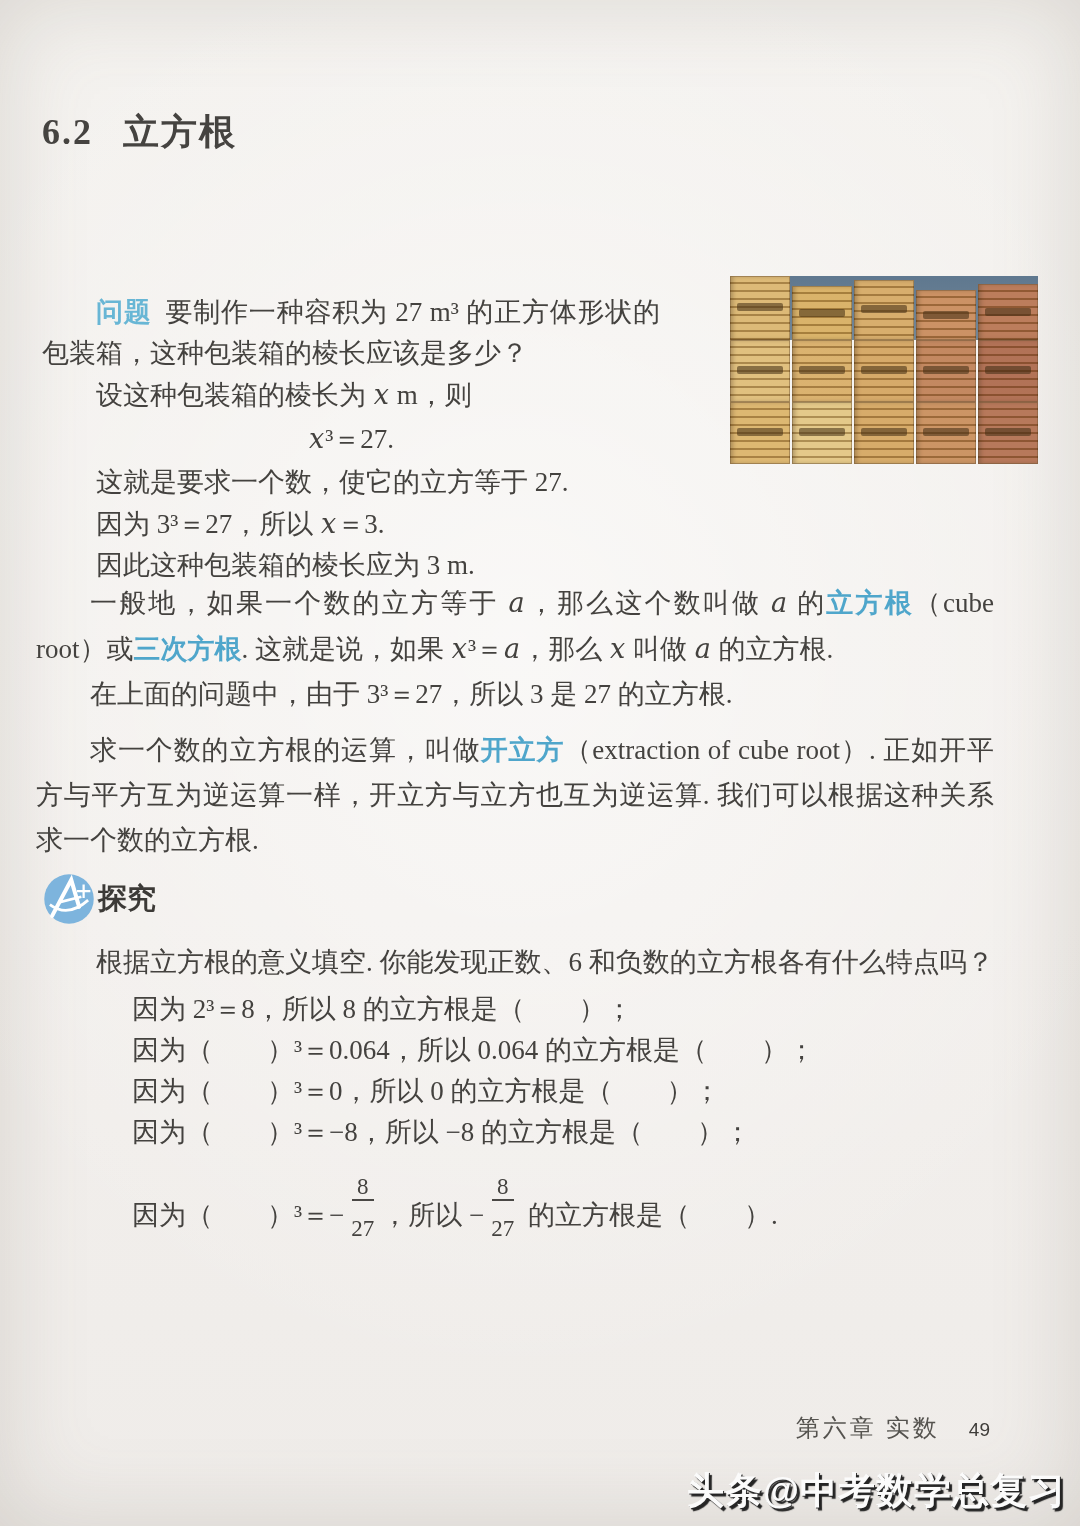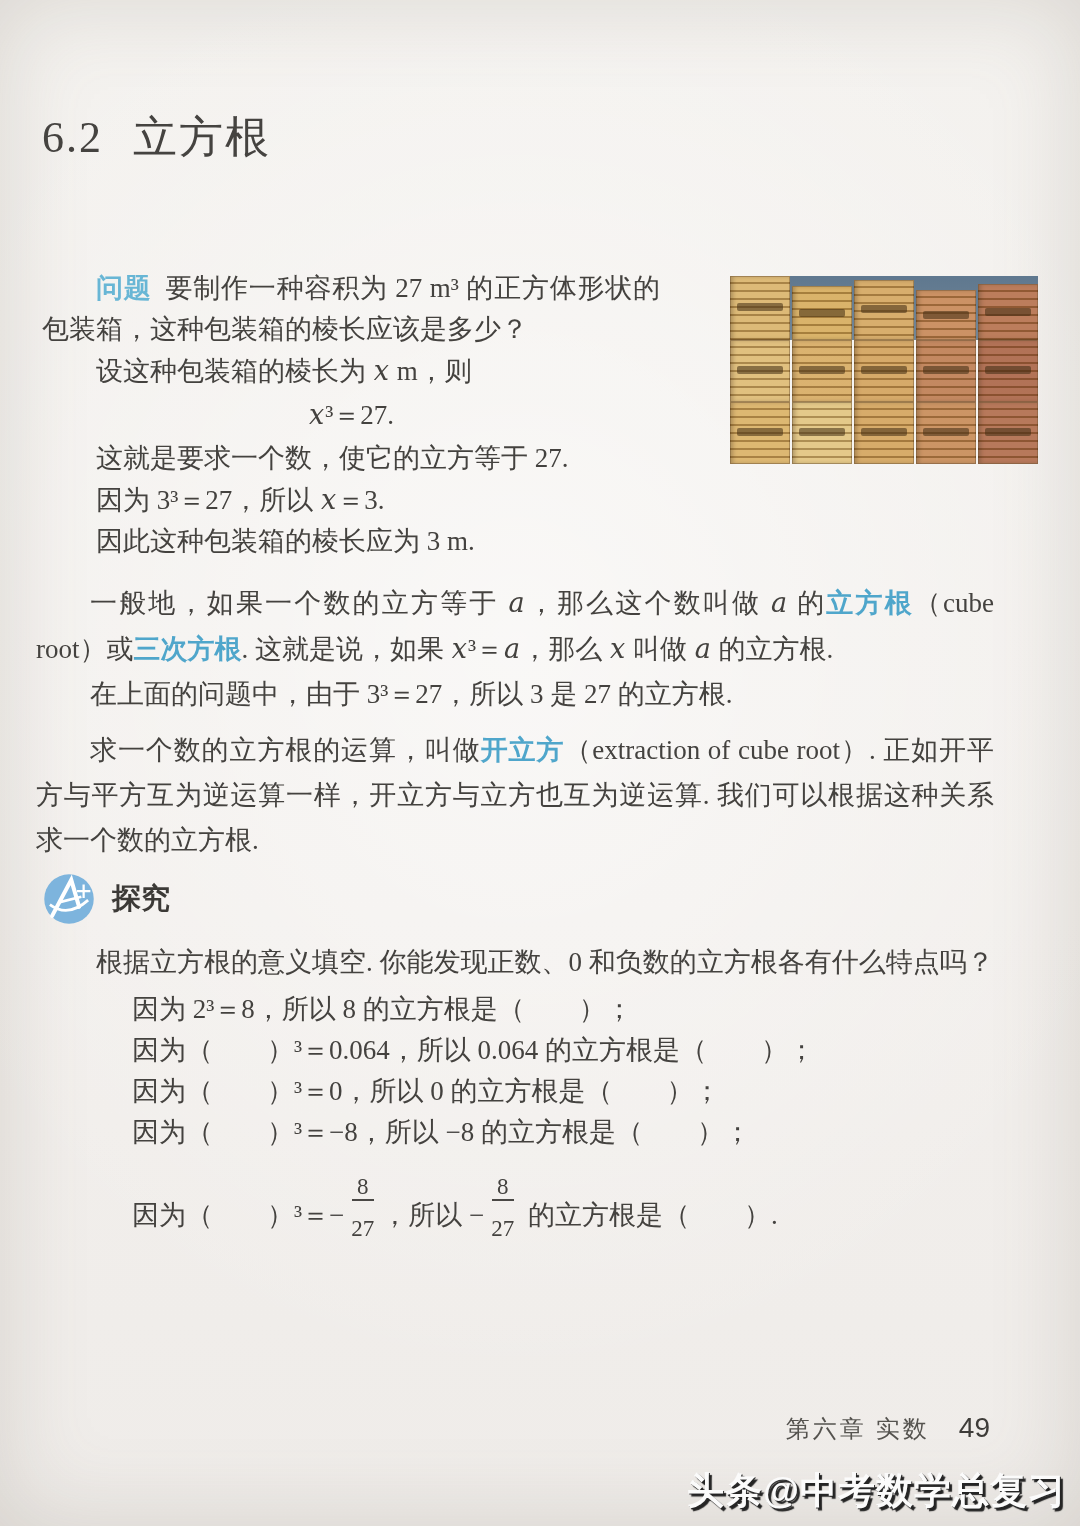--- a/index.html
+++ b/index.html
@@ -11,31 +11,31 @@
   }
   .page{
     position:absolute;inset:0;
     background:
       radial-gradient(ellipse 90% 70% at 48% 42%, rgba(255,255,255,0.55), rgba(255,255,255,0) 70%),
       linear-gradient(180deg,#f4f2ef 0%,#f2efec 60%,#efece9 100%);
     box-shadow:inset 0 0 90px rgba(116,104,92,0.20);
   }
   .sec{position:absolute;}
   
-  #sec-title{top:108px;left:42px;font-size:44px;letter-spacing:2px;color:#454340;}
+  #sec-title{top:108px;left:42px;font-size:36px;letter-spacing:2px;color:#454340;font-weight:bold;}
   #sec-title .num{margin-right:30px;}
   
   .bodytext{font-size:27px;line-height:41px;text-align:justify;}
   .indent{text-indent:2em;margin:0;}
   .term{color:#4fa6cb;font-weight:600;}
   .plabel{color:#68b6d5;font-weight:600;margin-right:14px;}
   .var{font-style:italic;font-family:"DejaVu Serif",serif;padding:0 1px;}
   
   #sec-problem{top:268px;left:42px;width:996px;display:flex;}
-  #prob-text{width:618px;}
+  #prob-text{width:618px;margin-top:24px;}
   #prob-text .eq{text-align:center;text-indent:0;margin:2px 0;}
   
   #photo{width:308px;height:192px;margin-left:auto;margin-top:8px;position:relative;filter:saturate(.92);}
   #photo .sky{position:absolute;left:42px;right:0;top:0;height:64px;
     background:linear-gradient(180deg,#5d7891 0%,#708699 100%);}
   .crow{position:relative;display:flex;gap:2px;align-items:flex-end;}
   .crate{flex:1;position:relative;box-shadow:inset 0 0 0 1px rgba(94,62,22,0.45), inset 3px 0 4px rgba(60,35,10,0.35);}
   .crate::before{content:"";position:absolute;inset:0;
     background:repeating-linear-gradient(180deg,rgba(255,255,255,0.12) 0 6px,rgba(92,58,18,0.38) 6px 8px);}
   .crate::after{content:"";position:absolute;left:12%;right:12%;top:42%;height:8px;
@@ -55,33 +55,33 @@
   .r3 .crate:nth-child(2){background:#e3c273;}
   .r3 .crate:nth-child(3){background:#d5a04f;}
   .r3 .crate:nth-child(4){background:#c9854a;}
   .r3 .crate:nth-child(5){background:#b26540;}
   
   #sec-def{top:580px;left:36px;width:958px;}
   #sec-op{top:728px;left:36px;width:958px;}
   #sec-def .bodytext,#sec-op .bodytext{line-height:45px;}
   
   #sec-explore{top:872px;left:42px;width:952px;}
-  .exp-head{display:flex;align-items:center;gap:16px;margin-bottom:16px;}
+  .exp-head{display:flex;align-items:center;gap:2px;margin-bottom:16px;}
   .exp-icon{width:54px;height:54px;}
   .exp-label{font-size:29px;font-weight:700;color:#3c3a37;font-family:"Liberation Sans","DejaVu Sans",sans-serif;}
   .exp-items{padding-left:90px;margin-top:6px;}
   .exp-items p{margin:0 0 0 0;line-height:41px;}
   .exp-items .frow{margin-top:24px;line-height:64px;}
   .frac{display:inline-flex;flex-direction:column;align-items:center;vertical-align:middle;
     line-height:1.05;font-size:23px;margin:0 2px;transform:translateY(-2px);}
   .frac .num{padding:0 5px;border-bottom:2px solid #4a4845;}
   .frac .den{padding:16px 5px;}
   
   #sec-footer{top:1412px;right:90px;font-size:24px;color:#55534f;letter-spacing:3px;}
-  #sec-footer .pgnum{font-size:28px;margin-left:20px;letter-spacing:0;color:#3e3c39;
+  #sec-footer .pgnum{font-size:19px;margin-left:20px;letter-spacing:0;color:#3e3c39;
     font-family:"Liberation Sans","DejaVu Sans",sans-serif;}
   #watermark{top:1466px;right:14px;font-size:37px;font-weight:700;color:#fbfbfb;letter-spacing:1px;
     font-family:"Liberation Sans","DejaVu Sans",sans-serif;
     text-shadow:3px 3px 1px #242424, 1px 1px 0 #3a3a3a;}
 </style>
 </head>
 <body>
 
 <div class="page">
 
@@ -140,21 +140,21 @@
         <svg viewBox="0 0 48 48" width="54" height="54">
           <circle cx="24" cy="24" r="22" fill="#7db4dd"></circle>
           <path d="M9 39 L26 7 L33 31" stroke="#ffffff" stroke-width="3.6" fill="none" stroke-linecap="round"></path>
           <path d="M7 29 Q23 41 41 25" stroke="#ffffff" stroke-width="2.4" fill="none"></path>
           <path d="M15 27 L35 22" stroke="#ffffff" stroke-width="2.4"></path>
           <path d="M37 11 v12 M31 17 h12" stroke="#ffffff" stroke-width="2"></path>
         </svg>
       </span>
       <span class="exp-label">探究</span>
     </div>
-    <p class="bodytext indent">根据立方根的意义填空. 你能发现正数、0 和负数的立方根各有什么特点吗？</p>
+    <p class="bodytext indent">根据立方根的意义填空. 你能发现正数、6 和负数的立方根各有什么特点吗？</p>
     <div class="exp-items bodytext">
       <p>因为 2³＝8，所以 8 的立方根是（　　）；</p>
       <p>因为（　　）³＝0.064，所以 0.064 的立方根是（　　）；</p>
       <p>因为（　　）³＝0，所以 0 的立方根是（　　）；</p>
       <p>因为（　　）³＝−8，所以 −8 的立方根是（　　）；</p>
       <p class="frow"><span>因为（　　）³＝−</span><span class="frac">
             <span class="num">8</span>
             <span class="den">27</span>
           </span><span>，所以 −</span><span class="frac">
             <span class="num">8</span>

